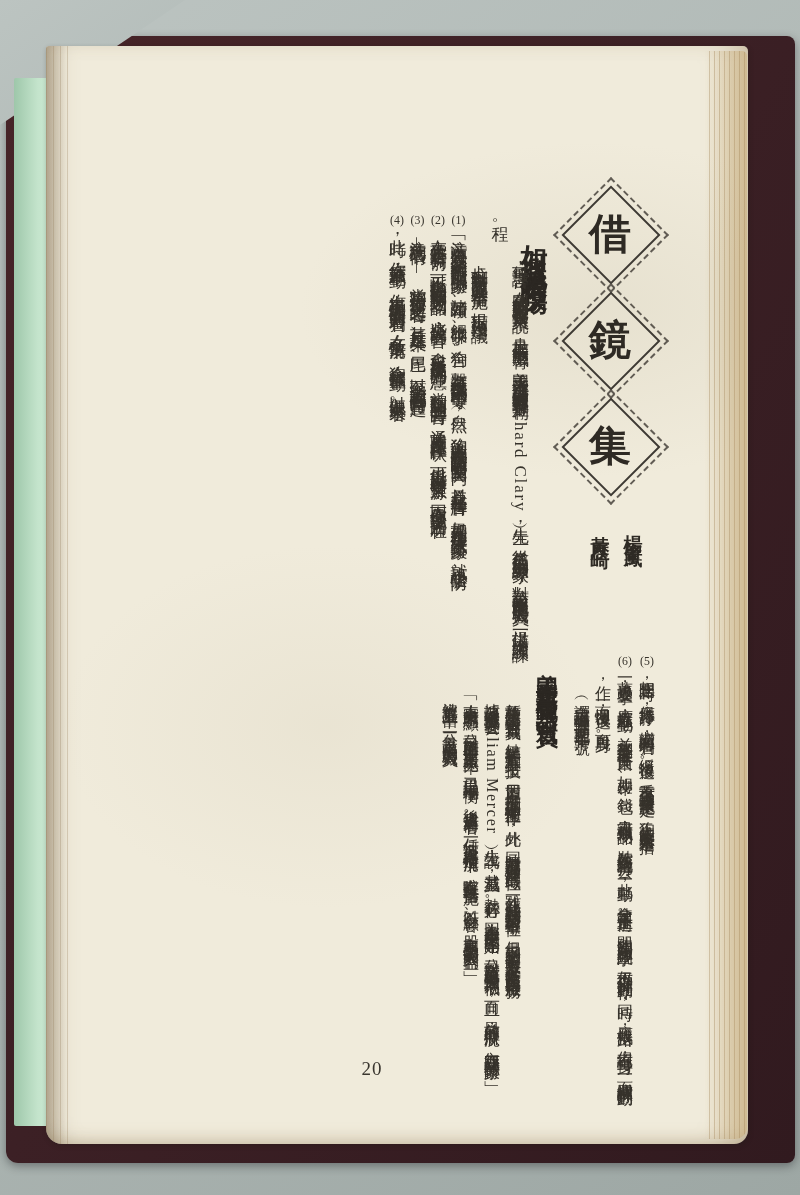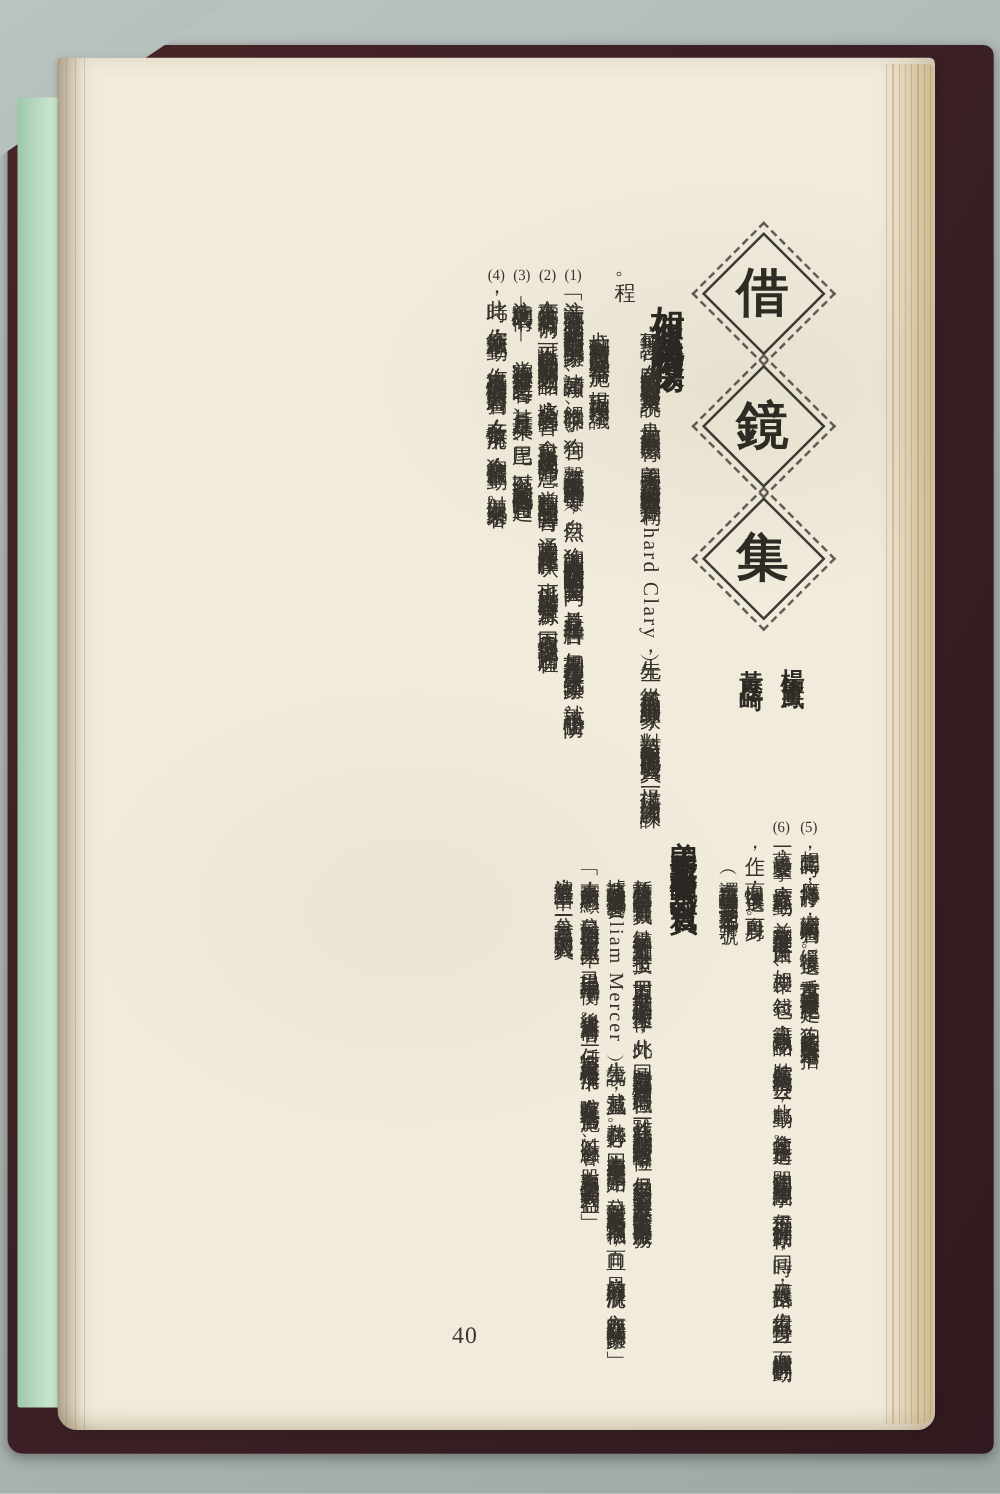--- a/index.html
+++ b/index.html
@@ -155,14 +155,14 @@
     <p class="item"><span class="num">(5)</span><span>想走開時，應保持冷靜，繼續面向着狗，緩慢後退。千萬不可急遽轉身拔腿跑走，狗天生的反應將會緊追不捨。</span></p>
     <p class="item"><span class="num">(6)</span><span>萬一遭受攻擊，應竚立原地不動，並立刻從身上取下一件東西，如皮帶、錢包、書籍或類似物品，裝腔作勢地向狗打去。此一舉動，會使其中止前進。即使狗開始向你繞圈子，仍不可停揮打的動作。同時，應尋找出路，但絕不可轉身，一面繼續揮打的動作，一面慢慢後退，自可脫身。</span></p>
     <p class="ind2">（譯自電話工程與管理半月刊一九七四年十一月一號）</p>
     <h2 class="a2-title">美國新英格蘭電話公司裁員</h2>
     <p class="ind2">新英格蘭電話公司最近宣佈裁員，結果解雇了約八百五十名技工，另四百五十名技工則調任非技術性工作；此外，同時裁撤近三百個管理性質的職位。雖然此一裁減計劃包括該公司各個單位，但是受到影響的員工大多數是在大波士頓區城內各單位服務。</p>
     <p class="ind2">據該公司總裁威廉麥賽（William Mercer）先生說：「裁減員工，勢在必行。因為自本年度第一季開始，公司營業成長率即遠較預期為低。而且，目前的經濟狀況，亦無立即好轉的跡象。」</p>
     <p class="ind2">「事實愈來愈明顯，公司目前的工作量與支薪員工比率，已呈現極端不平衡，後者遠超過前者。任何一家公司處在這種情況下，唯有採取改善措施，以符合顧客、股東和員工全體的最大利益。」</p>
     <p class="ind2">被解雇員工當中，三分之一是中央局的裝機人員，</p>
   </div>
 
-  <div class="pageno">40</div>
+  <div class="pageno">20</div>
 </div>
 
 </body></html>

